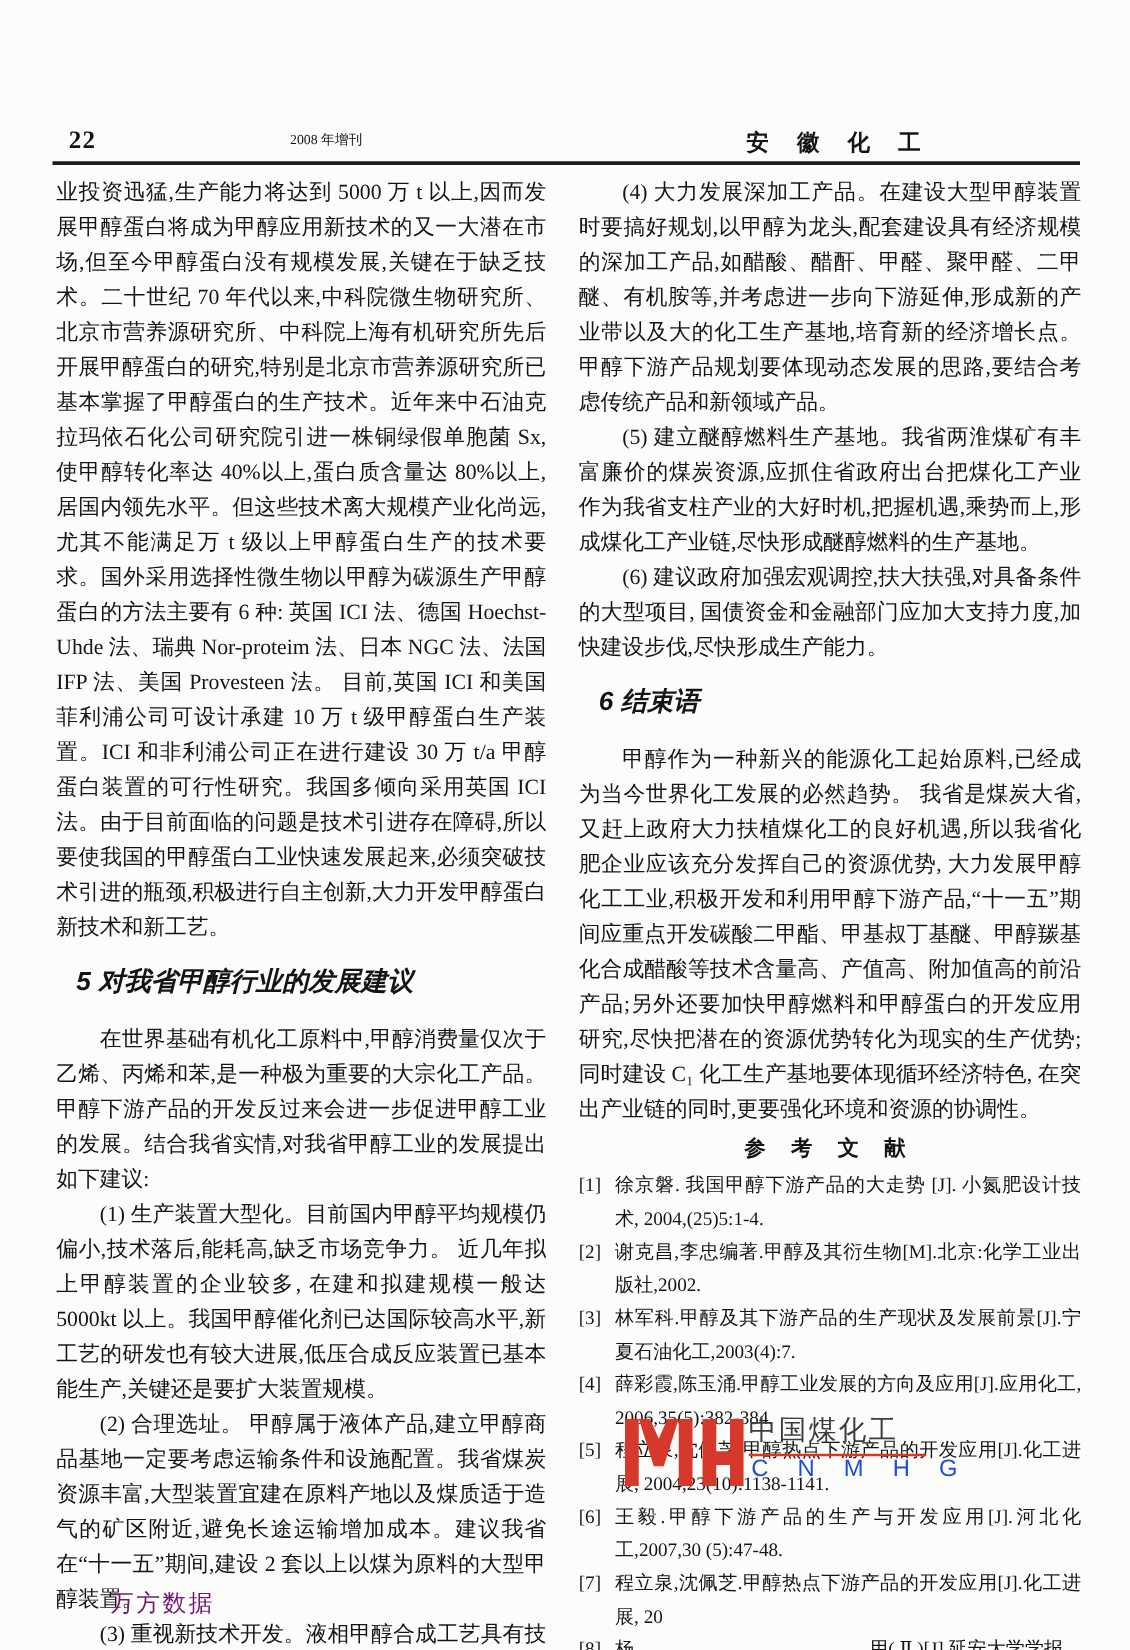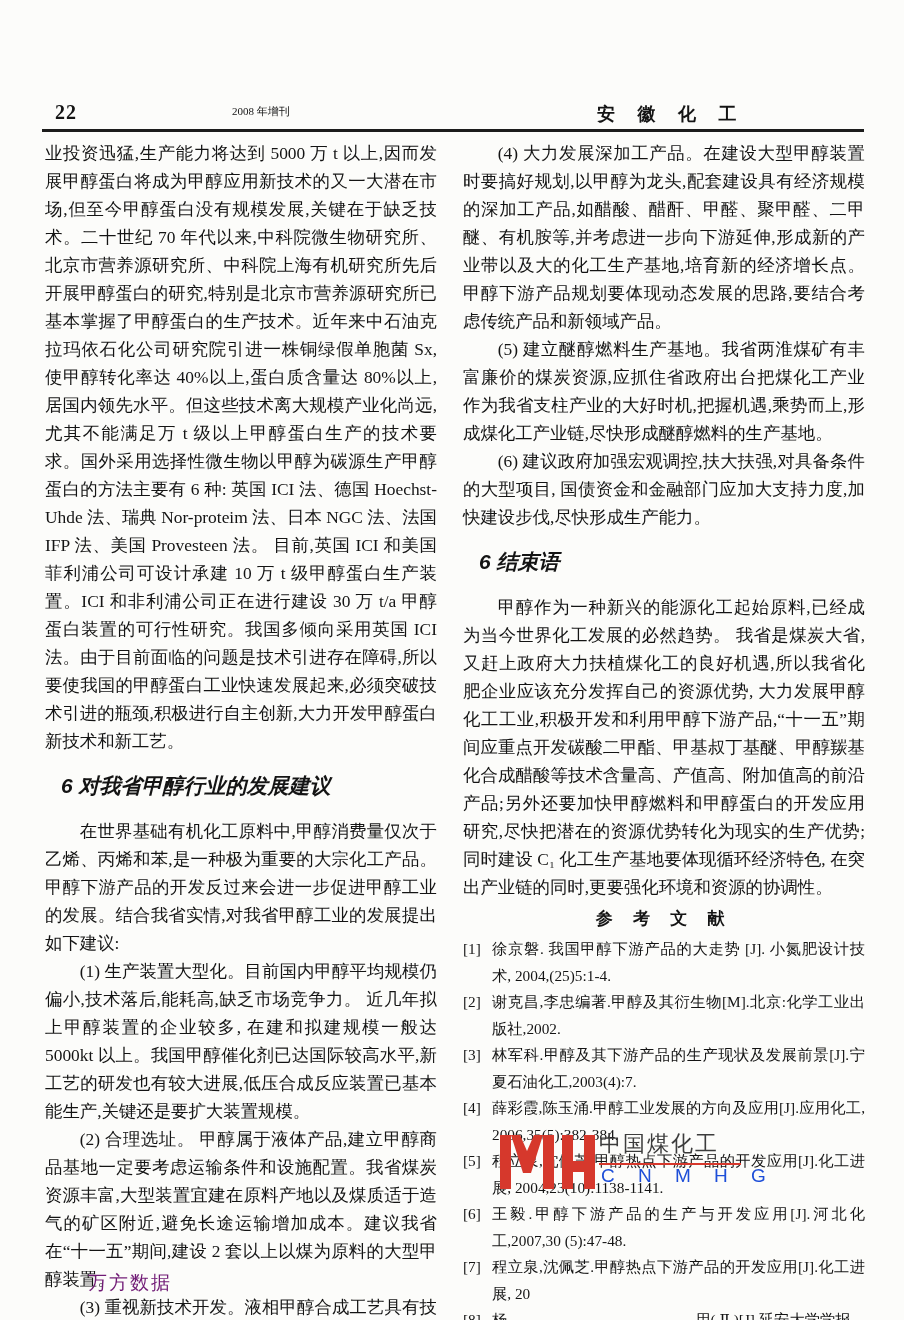--- a/index.html
+++ b/index.html
@@ -62,21 +62,21 @@
 
 <div class="page">
 
   <div class="hdr-pagenum">22</div>
   <div class="hdr-issue">2008 年增刊</div>
   <div class="hdr-journal">安 徽 化 工</div>
   <div class="hdr-rule"></div>
 
   <div class="col col-left">
     <p class="body-text">业投资迅猛,生产能力将达到 5000 万 t 以上,因而发展甲醇蛋白将成为甲醇应用新技术的又一大潜在市场,但至今甲醇蛋白没有规模发展,关键在于缺乏技术。二十世纪 70 年代以来,中科院微生物研究所、北京市营养源研究所、中科院上海有机研究所先后开展甲醇蛋白的研究,特别是北京市营养源研究所已基本掌握了甲醇蛋白的生产技术。近年来中石油克拉玛依石化公司研究院引进一株铜绿假单胞菌 Sx,使甲醇转化率达 40%以上,蛋白质含量达 80%以上,居国内领先水平。但这些技术离大规模产业化尚远,尤其不能满足万 t 级以上甲醇蛋白生产的技术要求。国外采用选择性微生物以甲醇为碳源生产甲醇蛋白的方法主要有 6 种: 英国 ICI 法、德国 Hoechst-Uhde 法、瑞典 Nor-proteim 法、日本 NGC 法、法国 IFP 法、美国 Provesteen 法。 目前,英国 ICI 和美国菲利浦公司可设计承建 10 万 t 级甲醇蛋白生产装置。ICI 和非利浦公司正在进行建设 30 万 t/a 甲醇蛋白装置的可行性研究。我国多倾向采用英国 ICI 法。由于目前面临的问题是技术引进存在障碍,所以要使我国的甲醇蛋白工业快速发展起来,必须突破技术引进的瓶颈,积极进行自主创新,大力开发甲醇蛋白新技术和新工艺。</p>
-    <h2 class="section-heading">6 对我省甲醇行业的发展建议</h2>
+    <h2 class="section-heading">5 对我省甲醇行业的发展建议</h2>
     <p class="body-text indent">在世界基础有机化工原料中,甲醇消费量仅次于乙烯、丙烯和苯,是一种极为重要的大宗化工产品。甲醇下游产品的开发反过来会进一步促进甲醇工业的发展。结合我省实情,对我省甲醇工业的发展提出如下建议:</p>
     <p class="body-text indent">(1) 生产装置大型化。目前国内甲醇平均规模仍偏小,技术落后,能耗高,缺乏市场竞争力。 近几年拟上甲醇装置的企业较多, 在建和拟建规模一般达 5000kt 以上。我国甲醇催化剂已达国际较高水平,新工艺的研发也有较大进展,低压合成反应装置已基本能生产,关键还是要扩大装置规模。</p>
     <p class="body-text indent">(2) 合理选址。 甲醇属于液体产品,建立甲醇商品基地一定要考虑运输条件和设施配置。我省煤炭资源丰富,大型装置宜建在原料产地以及煤质适于造气的矿区附近,避免长途运输增加成本。建议我省在“十一五”期间,建设 2 套以上以煤为原料的大型甲醇装置。</p>
     <p class="body-text indent"><span>(3) 重视新技术开发。液相甲醇合成工艺具有技术和经济的双重优势, 将与气相合成工艺竞争并趋于完善。因此,应加大对液相合成工艺的研究开发力度,开发出自主的先进成套技术。CO₂ 加氢合成甲醇、甲烷直接合成甲醇都是甲醇工业开发技术中的热点,一方面要跟踪国外先进技术;另一方面要加大基础研究工作,尤其是催化剂的研发</span></p>
   </div>
 
   <div class="col col-right">
     <p class="body-text indent">(4) 大力发展深加工产品。在建设大型甲醇装置时要搞好规划,以甲醇为龙头,配套建设具有经济规模的深加工产品,如醋酸、醋酐、甲醛、聚甲醛、二甲醚、有机胺等,并考虑进一步向下游延伸,形成新的产业带以及大的化工生产基地,培育新的经济增长点。甲醇下游产品规划要体现动态发展的思路,要结合考虑传统产品和新领域产品。</p>
     <p class="body-text indent">(5) 建立醚醇燃料生产基地。我省两淮煤矿有丰富廉价的煤炭资源,应抓住省政府出台把煤化工产业作为我省支柱产业的大好时机,把握机遇,乘势而上,形成煤化工产业链,尽快形成醚醇燃料的生产基地。</p>
     <p class="body-text indent">(6) 建议政府加强宏观调控,扶大扶强,对具备条件的大型项目, 国债资金和金融部门应加大支持力度,加快建设步伐,尽快形成生产能力。</p>

